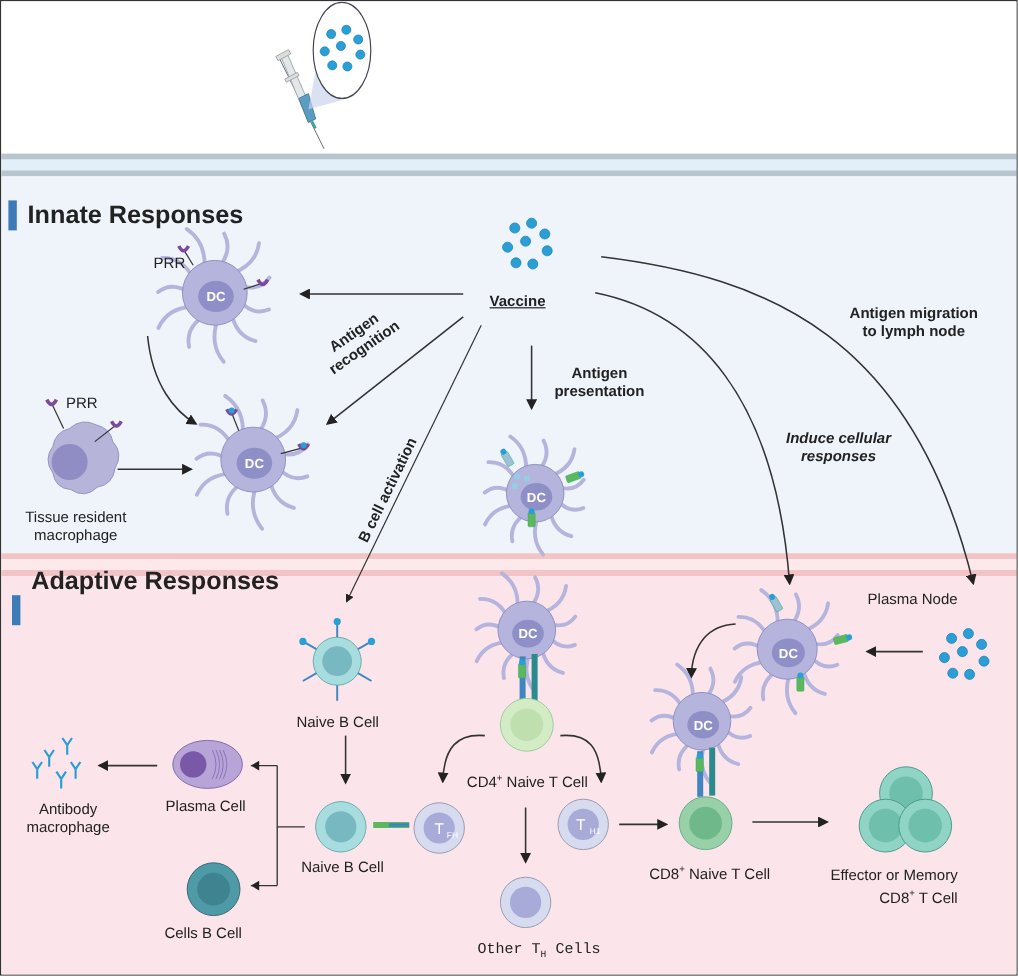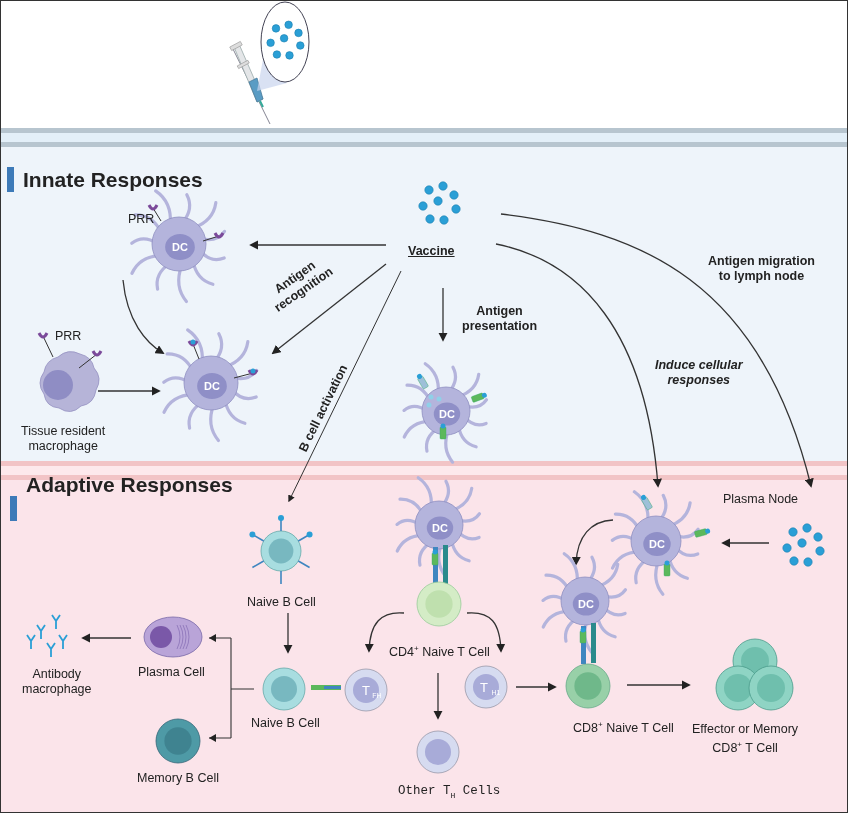--- a/index.html
+++ b/index.html
@@ -355,31 +355,31 @@
   <div class="lbl" style="left:54px; top:328px;">PRR</div>
   <div class="lbl" style="left:20px; top:423px;">
     <div>Tissue resident</div>
     <div>macrophage</div>
   </div>
 
   <div class="lbl" style="left:722px; top:491px;">Plasma Node</div>
   <div class="lbl" style="left:246px; top:594px;">Naive B Cell</div>
   <div class="lbl" style="left:250px; top:715px;">Naive B Cell</div>
   <div class="lbl" style="left:137px; top:664px;">Plasma Cell</div>
-  <div class="lbl" style="left:136px; top:770px;">Memory B Cell</div>
+  <div class="lbl" style="left:136px; top:770px;">Cells B Cell</div>
   <div class="lbl" style="left:21px; top:666px;">
     <div>Antibody</div>
     <div>macrophage</div>
   </div>
   <div class="lbl" style="left:388px; top:640px;">
     <span>CD4</span><sup>+</sup><span> Naive T Cell</span>
   </div>
-  <div class="lbl" style="left:540px; top:716px;margin-left:32px;">
+  <div class="lbl" style="left:540px; top:716px;">
     <span>CD8</span><sup>+</sup><span> Naive T Cell</span>
   </div>
   <div class="lbl" style="left:397px; top:783px;font-family:Liberation Mono, monospace;">
     <span>Other T</span><sub>H</sub><span> Cells</span>
   </div>
-  <div class="lbl" style="left:691px; top:721px;">
+  <div class="lbl" style="left:691px; top:721px;text-align:right;">
     <div>Effector or Memory</div>
     <div><span>CD8</span><sup>+</sup><span> T Cell</span></div>
   </div>
 </div>
 
 </body></html>

